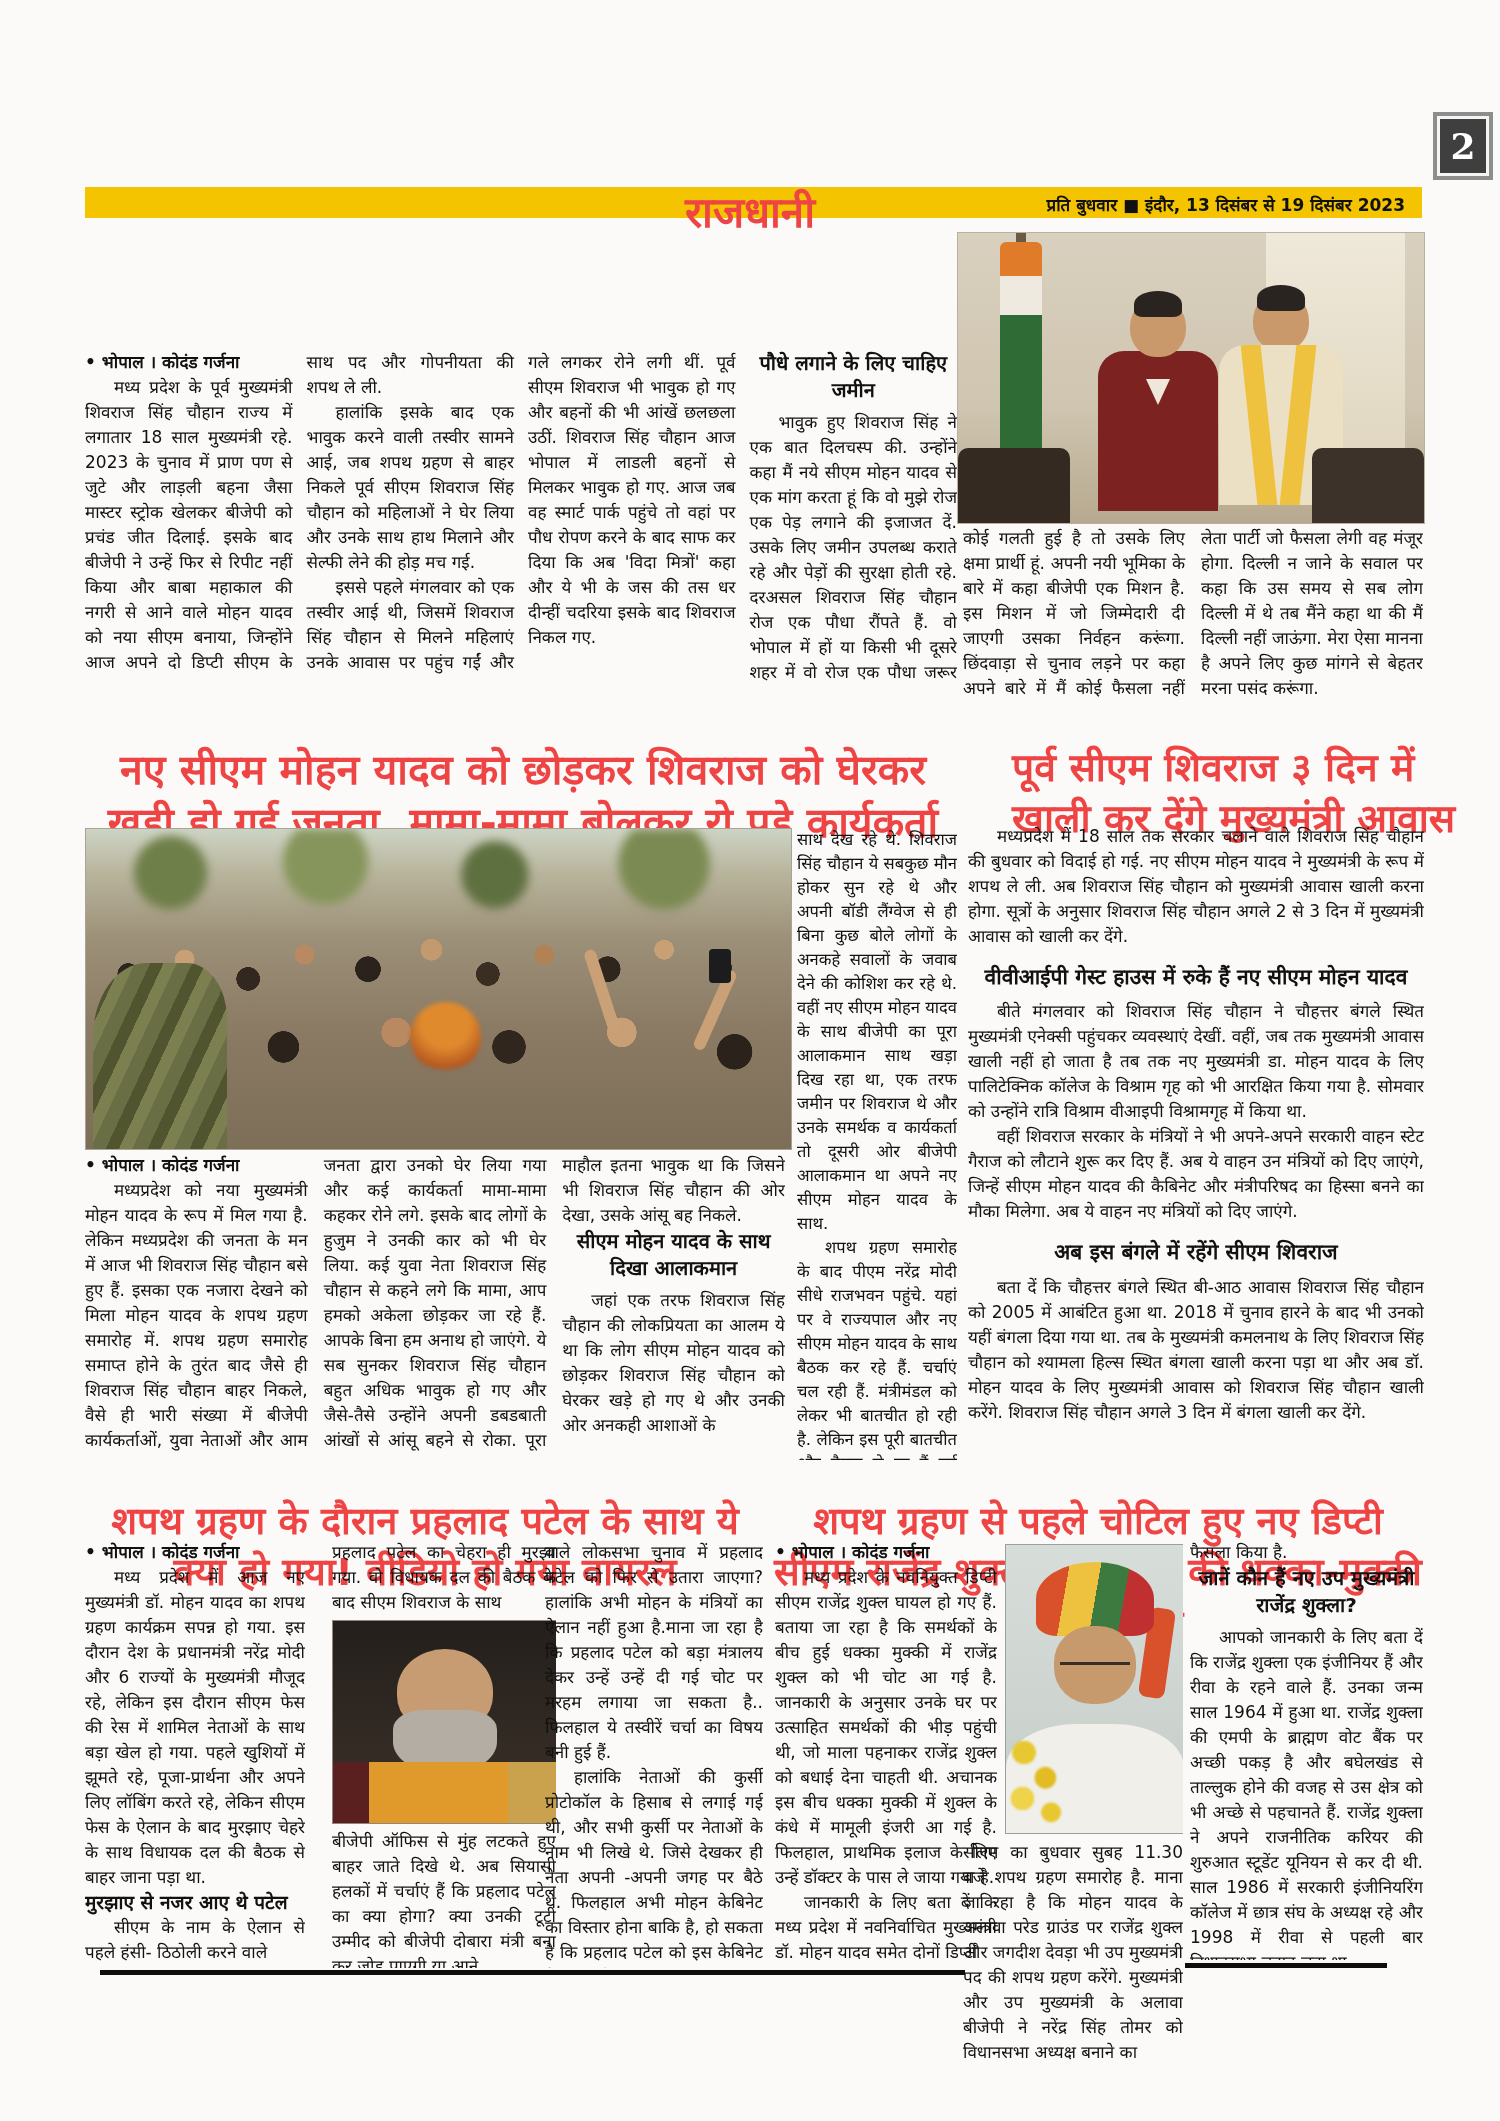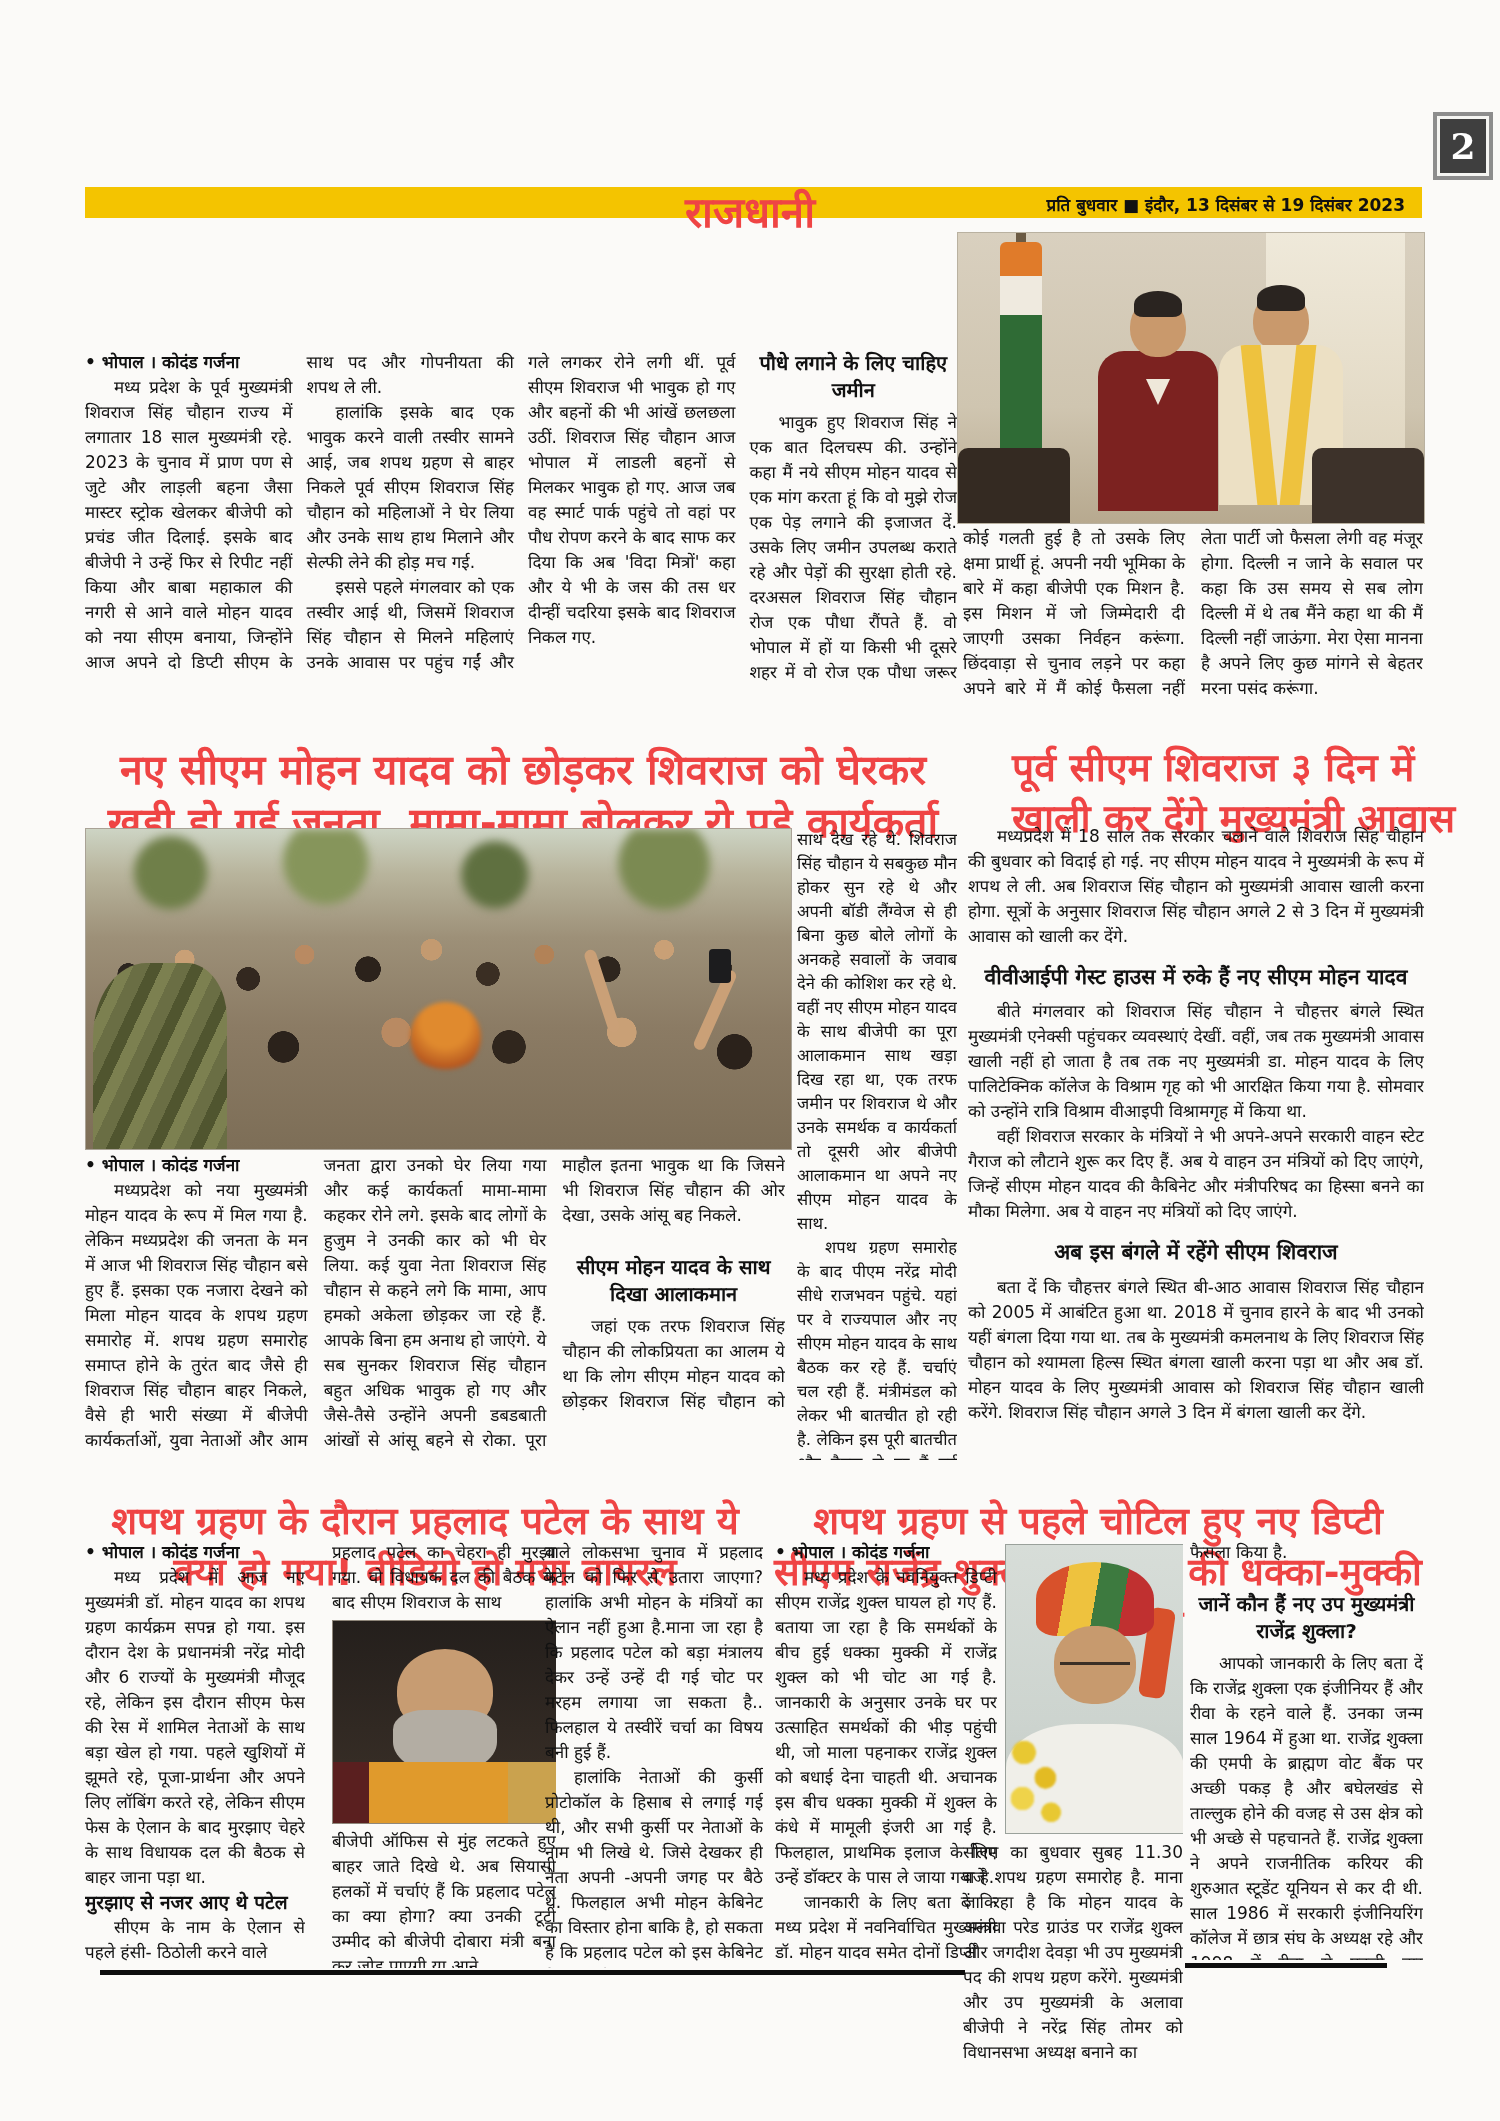--- a/index.html
+++ b/index.html
@@ -30,21 +30,21 @@
   .headline{font-weight:bold;color:#ef4444;margin-top:36px;}
   .h1{position:absolute;left:85px;top:226px;width:880px;font-size:46px;line-height:1.22;letter-spacing:-1px;}
   .h2{position:absolute;left:85px;top:708px;width:876px;font-size:41px;line-height:1.3;text-align:center;}
   .h3{position:absolute;left:1012px;top:706px;width:456px;font-size:39px;line-height:1.32;}
   .h4{position:absolute;left:85px;top:1460px;width:680px;font-size:38px;line-height:1.35;text-align:center;}
   .h5{position:absolute;left:772px;top:1460px;width:652px;font-size:38px;line-height:1.35;text-align:center;}
   .body{font-size:17px;line-height:25px;text-align:justify;overflow:hidden;}
   .body p{margin:0;}
   .para{text-indent:1.7em;}
   .byline{font-weight:bold;text-indent:0;}
-  .subhead{font-weight:bold;font-size:20px;line-height:1.35;text-align:center;margin:26px 0 6px 0;}
+  .subhead{font-weight:bold;font-size:20px;line-height:1.35;text-align:center;margin:0 0 6px 0;}
   .inline-subhead{font-weight:bold;font-size:19px;line-height:25px;text-align:left;margin:2px 0;}
   .cols4{columns:4;column-gap:14px;column-fill:auto;}
   .cols3{columns:3;column-gap:16px;column-fill:auto;}
   .cols2{columns:2;column-gap:16px;column-fill:auto;}
   .a1-body{position:absolute;left:85px;top:350px;width:872px;height:346px;}
   .a1-cont{position:absolute;left:963px;top:526px;width:460px;height:180px;}
   .a2-body{position:absolute;left:85px;top:1153px;width:700px;height:305px;}
   .a2-side{position:absolute;left:797px;top:828px;width:160px;height:632px;font-size:16.5px;line-height:24px;}
   .a3-body{position:absolute;left:968px;top:824px;width:456px;height:640px;}
   .a3-body .subhead{font-size:21px;margin:14px 0 8px 0;}

